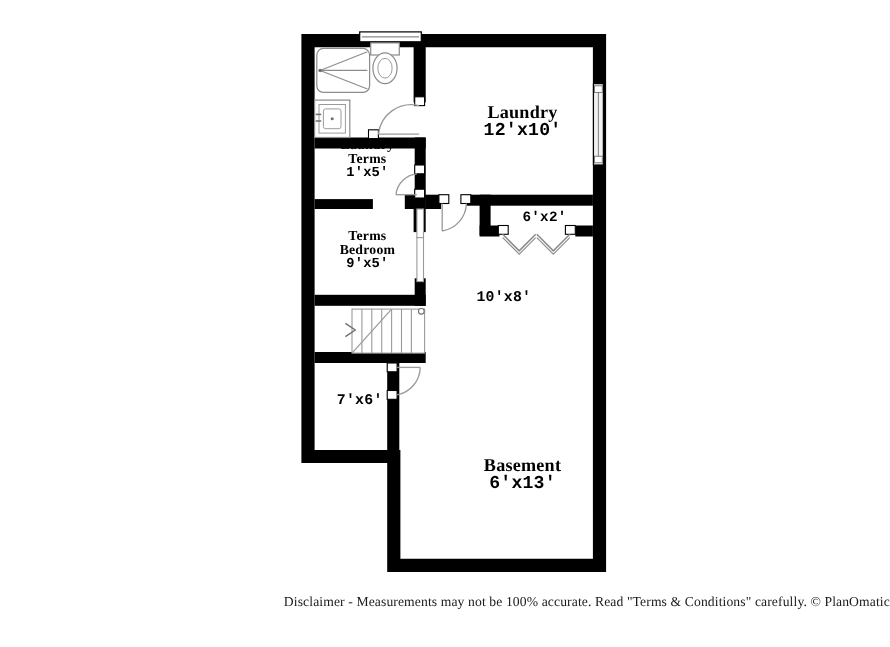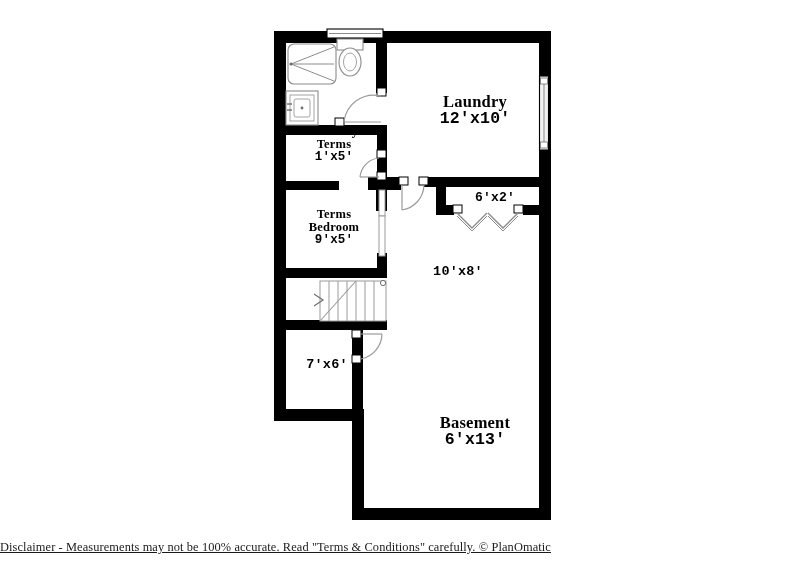--- a/index.html
+++ b/index.html
@@ -46,27 +46,26 @@
   .lbl-closet    { left: 450px; top: 191px; width: 90px;  font-size: 13px; }
   .lbl-mid       { left: 410px; top: 265px; width: 96px;  font-size: 13.5px; }
   .lbl-small     { left: 282px; top: 358px; width: 90px;  font-size: 13.5px; }
   .lbl-basement  { left: 380px; top: 370px; width: 190px; font-size: 16.5px; margin-top: 44px; }
 
   #disclaimer {
     position: absolute;
     left: 0;
     top: 540px;
     width: 809px;
-    text-align: left;
+    text-align: right;
     font-family: "Liberation Serif", serif;
     font-size: 12.4px;
     color: #1a1a1a;
     letter-spacing: 0.1px;
     user-select: none;
-    text-decoration: underline;
   }
 </style>
 </head>
 <body>
 
 <div id="floorplan-root">
 
   <svg id="plan-svg" viewBox="0 0 809 588">
 
     <g fill="#000000">

